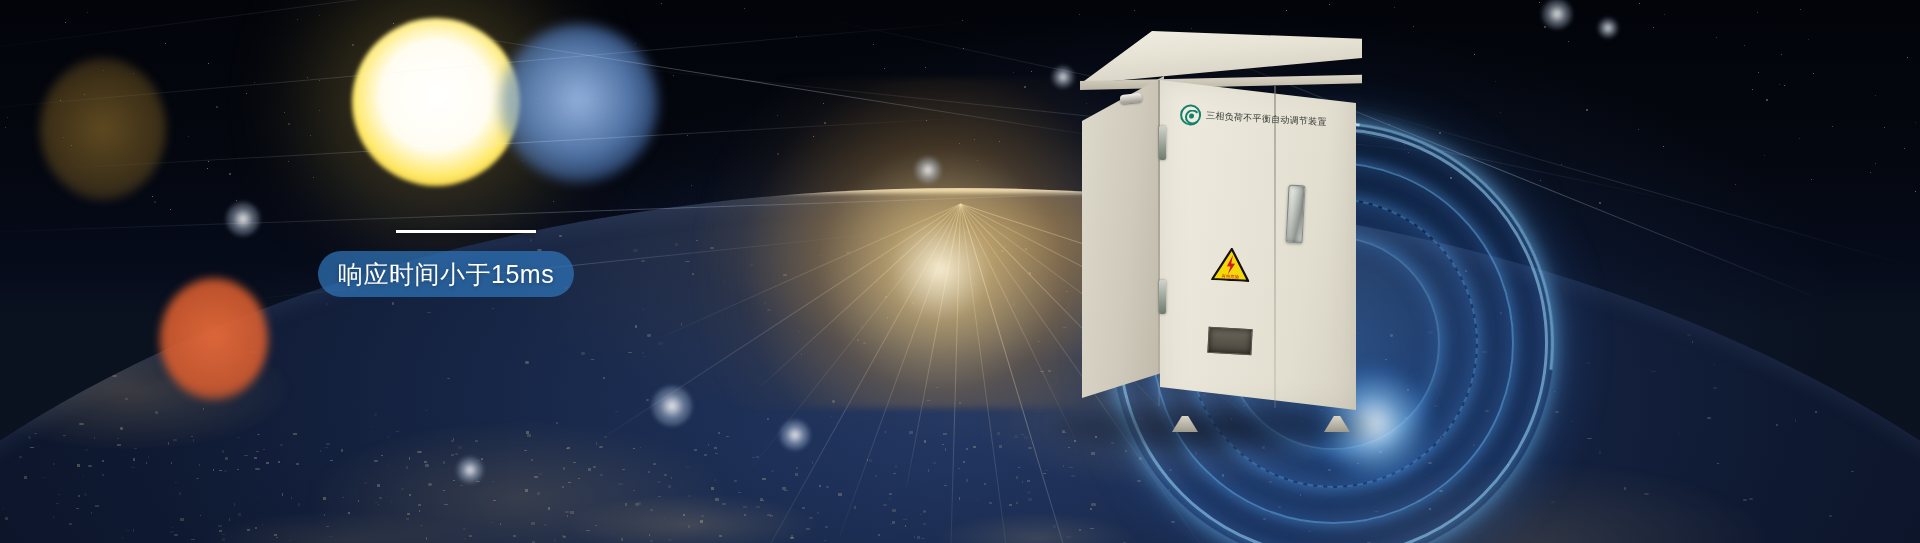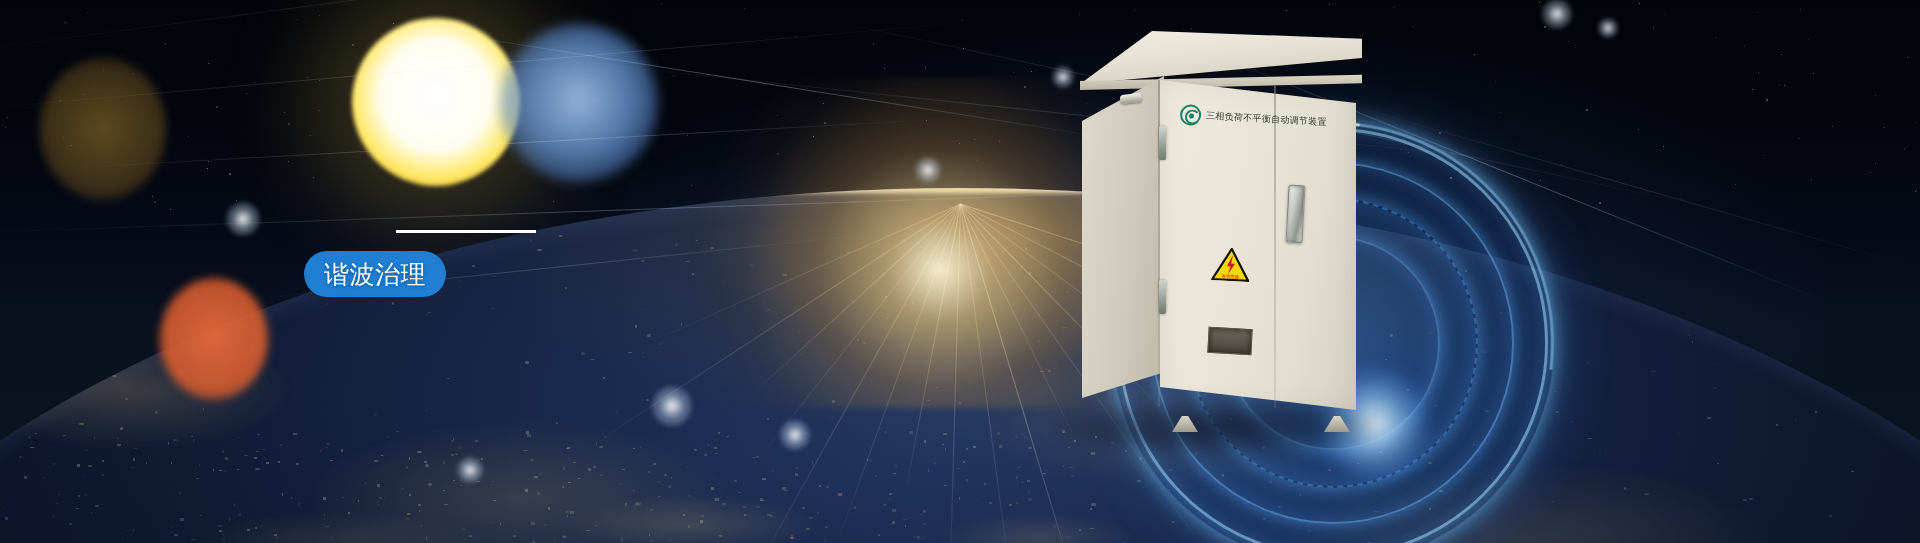--- a/index.html
+++ b/index.html
@@ -1104,17 +1104,17 @@
       <div class="citypix" style="width: 2.1px; height: 2.4px; left: 718px; top: 432px; opacity: 0.39;"></div>
       <div class="citypix" style="width: 2.7px; height: 2.2px; left: 973px; top: 446px; opacity: 0.49;"></div>
       <div class="citypix" style="width: 3.7px; height: 1.2px; left: 903px; top: 519px; opacity: 0.18;"></div>
       <div class="citypix" style="width: 3.8px; height: 1px; left: 191px; top: 539px; opacity: 0.33;"></div>
       <div class="citypix" style="width: 3.5px; height: 1.5px; left: 534px; top: 476px; opacity: 0.44;"></div>
     </div>
 
   <div class="copy">
     <div class="divider"></div>
     <div class="pills" id="pills">
-        <div class="pill solid">谐波治理</div>
+        <div class="pill muted">响应时间小于15ms</div>
       </div>
   </div>
 
 </div>
 
 </body></html>

